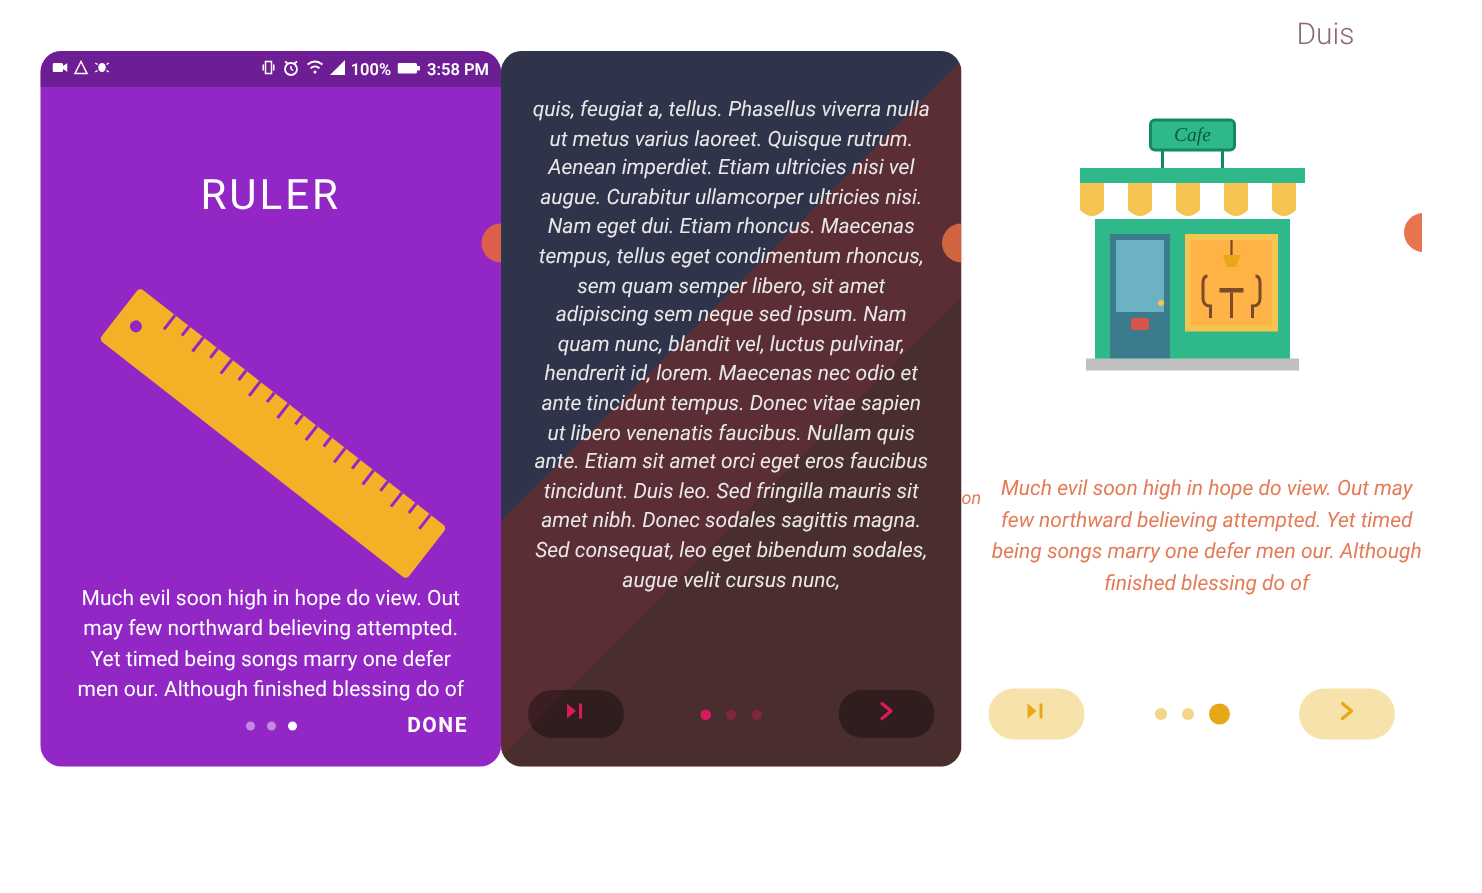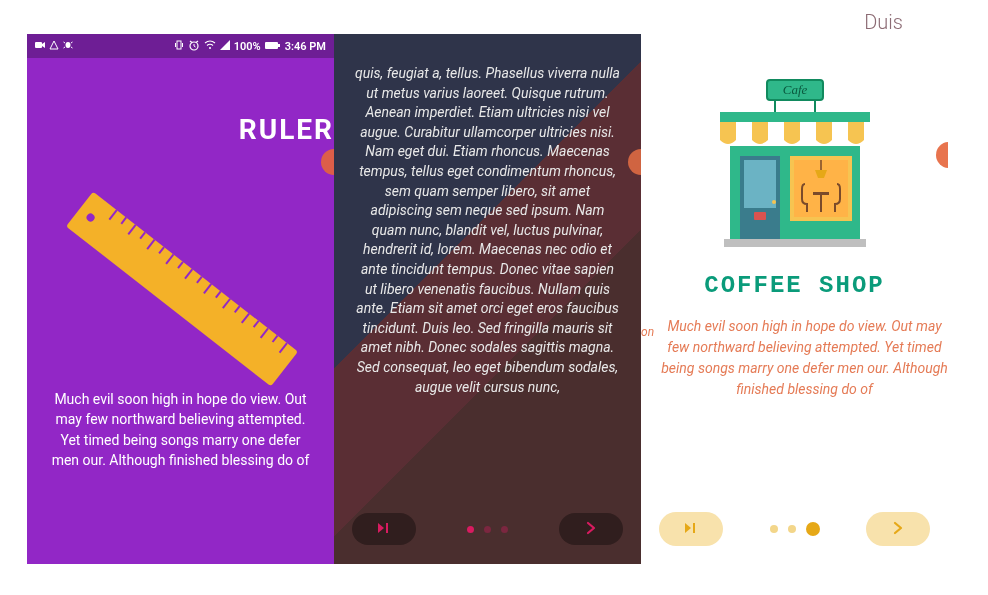--- a/index.html
+++ b/index.html
@@ -21,23 +21,24 @@
   }
   .screens {
     position: absolute;
     top: 34px;
     left: 27px;
     display: flex;
     gap: 0;
   }
   .screen {
     width: 307px;
-    height: 530px;
+    height: 477px;
     position: relative;
     overflow: hidden;
+    border-radius: 14px;
   }
 
   
   .s1 { background: #9227c6; }
   .statusbar {
     height: 24px;
     background: #6e1e95;
     display: flex;
     align-items: center;
     justify-content: space-between;
@@ -47,23 +48,23 @@
     font-weight: 600;
   }
   .statusbar .left-icons, .statusbar .right-icons {
     display: flex;
     align-items: center;
     gap: 4px;
   }
   .s1-title {
     color: #fff;
     font-size: 28px;
-    font-weight: 700;
+    font-weight: 400;
     letter-spacing: 2px;
-    text-align: right;
+    text-align: center;
     margin-top: 55px;
   }
   .ruler-graphic {
     position: absolute;
     top: 155px;
     left: 25px;
     width: 260px;
     height: 200px;
   }
   .s1-desc {
@@ -315,21 +316,21 @@
               <path d="M0 10 L10 0 V10 Z" fill="#fff"></path>
             </svg>
         </span>
         <span>100%</span>
         <span>
           <svg width="16" height="9" viewBox="0 0 16 9">
               <rect x="0" y="1" width="13" height="7" fill="#fff" rx="1"></rect>
               <rect x="13" y="3" width="2" height="3" fill="#fff"></rect>
             </svg>
         </span>
-        <span>3:46 PM</span>
+        <span>3:58 PM</span>
       </div>
     </div>
 
     <div class="s1-title">RULER</div>
 
     <div class="ruler-graphic">
       <svg class="ruler-svg" viewBox="0 0 260 200">
         <g transform="translate(130 100) rotate(38) translate(-130 -22)">
           <rect x="0" y="0" width="260" height="44" rx="3" fill="#f4b128"></rect>
           <circle cx="14" cy="22" r="4" fill="#9227c6"></circle>
@@ -355,20 +356,28 @@
             <line x1="246" y1="0" x2="246" y2="12"></line>
           </g>
         </g>
       </svg>
     </div>
 
     <div class="s1-desc">Much evil soon high in hope do view. Out may few northward believing attempted. Yet timed being songs marry one defer men our. Although finished blessing do of</div>
 
     <div class="edge-badge" style="top:115px; right:-13px;"></div>
 
+    <div class="s1-footer">
+      <div class="s1-dots">
+        <div class="s1-dot"></div>
+        <div class="s1-dot"></div>
+        <div class="s1-dot active"></div>
+      </div>
+      <div class="s1-done">DONE</div>
+    </div>
   </div>
 
   <div class="screen s2">
     <div class="s2-overlay"></div>
     <div class="s2-text">quis, feugiat a, tellus. Phasellus viverra nulla ut metus varius laoreet. Quisque rutrum. Aenean imperdiet. Etiam ultricies nisi vel augue. Curabitur ullamcorper ultricies nisi. Nam eget dui. Etiam rhoncus. Maecenas tempus, tellus eget condimentum rhoncus, sem quam semper libero, sit amet adipiscing sem neque sed ipsum. Nam quam nunc, blandit vel, luctus pulvinar, hendrerit id, lorem. Maecenas nec odio et ante tincidunt tempus. Donec vitae sapien ut libero venenatis faucibus. Nullam quis ante. Etiam sit amet orci eget eros faucibus tincidunt. Duis leo. Sed fringilla mauris sit amet nibh. Donec sodales sagittis magna. Sed consequat, leo eget bibendum sodales, augue velit cursus nunc,</div>
 
     <div class="edge-badge" style="top:115px; right:-13px; background:#dd6a42;"></div>
 
     <div class="s2-footer">
       <div class="pill-btn">
@@ -433,21 +442,20 @@
         <path d="M105 110 Q102 110 102 115 L102 125 Q102 130 107 130 L107 138" fill="none" stroke="#7a4a2a" stroke-width="2"></path>
         <path d="M137 110 Q140 110 140 115 L140 125 Q140 130 135 130 L135 138" fill="none" stroke="#7a4a2a" stroke-width="2"></path>
 
         <line x1="121" y1="86" x2="121" y2="96" stroke="#7a4a2a" stroke-width="1.5"></line>
         <path d="M115 96 L127 96 L124 104 L118 104 Z" fill="#e6a817"></path>
 
         <rect x="24" y="165" width="142" height="8" fill="#bfbfbf"></rect>
       </svg>
     </div>
 
-    <div class="s3-title">COFFEE SHOP</div>
 
     <div class="prev-text-stub">on</div>
     <div class="s3-desc">Much evil soon high in hope do view. Out may few northward believing attempted. Yet timed being songs marry one defer men our. Although finished blessing do of</div>
 
     <div class="edge-badge" style="top:108px; right:-14px; background:#e6653b;"></div>
 
     <div class="s3-footer">
       <div class="s3-pill">
         <span>
           <svg width="14" height="12" viewBox="0 0 14 12">

